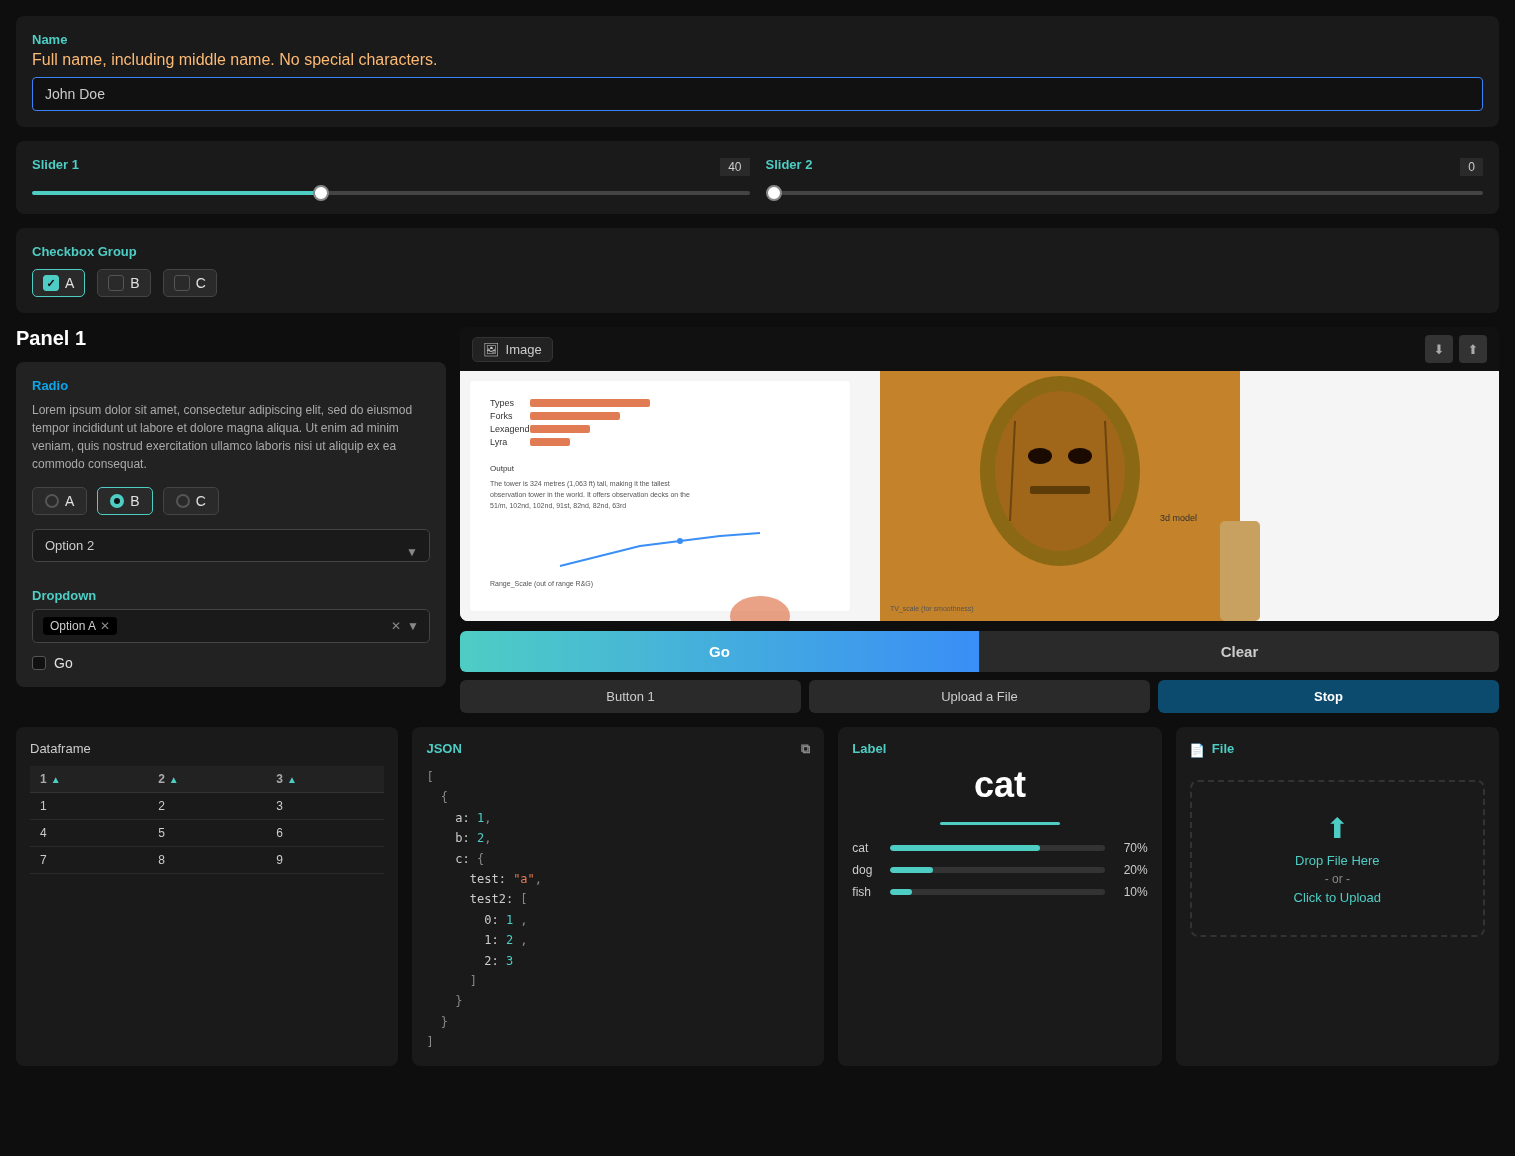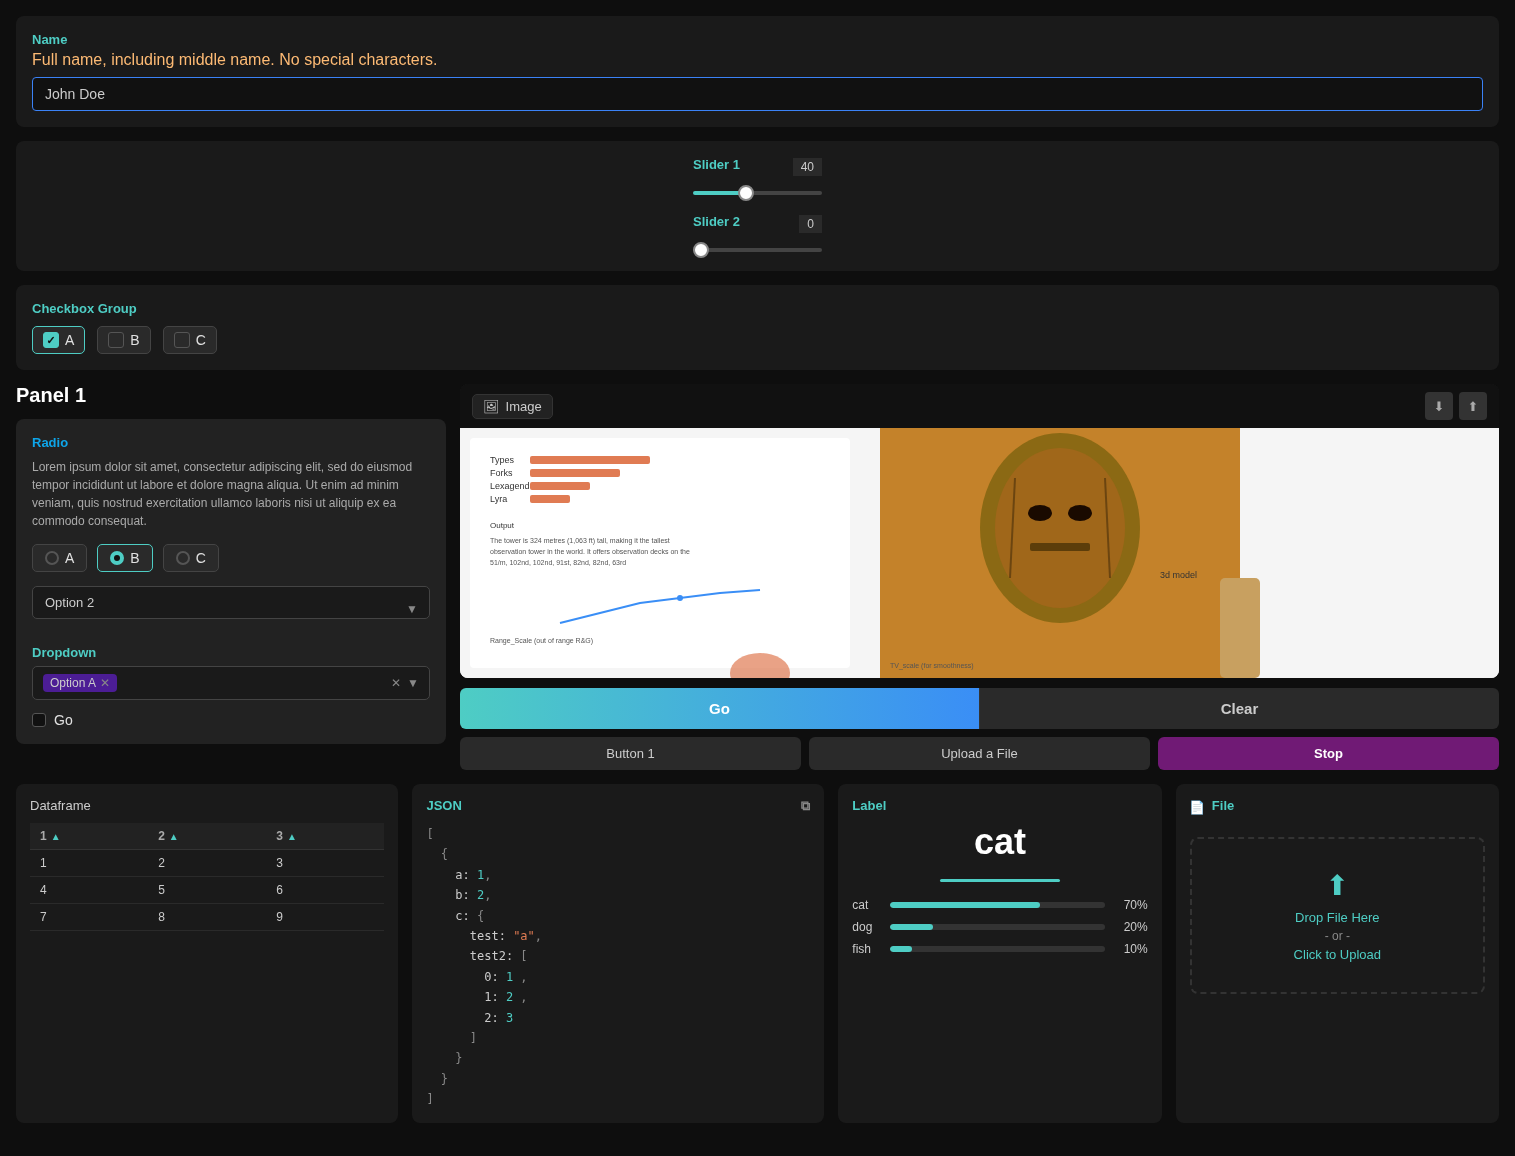--- a/index.html
+++ b/index.html
@@ -27,21 +27,20 @@
       color: #ccc;
       padding: 8px 12px;
       font-size: 14px;
       outline: none;
     }
     
     .slider-row {
       display: flex;
       align-items: center;
       gap: 16px;
-      flex-direction: column;
     }
     .slider-section { flex: 1; }
     .slider-header { display: flex; justify-content: space-between; align-items: center; margin-bottom: 6px; }
     .slider-value {
       background: #2a2a2a;
       border-radius: 0;
       padding: 2px 8px;
       font-size: 12px;
       color: #ccc;
     }
@@ -136,21 +135,21 @@
       display: flex; align-items: center; justify-content: space-between;
       background: #1a1a1a;
       border: 1px solid #444;
       border-radius: 5px;
       padding: 7px 10px;
       margin-bottom: 12px;
       cursor: pointer;
     }
     .tag {
       display: inline-flex; align-items: center; gap: 4px;
-      background: #4c1d95;
+      background: #000000;
       border-radius: 4px;
       padding: 2px 7px;
       font-size: 12px;
       color: #ccc;
     }
     .tag-x { color: #888; cursor: pointer; }
     .ms-right { display: flex; gap: 6px; align-items: center; color: #888; font-size: 12px; }
 
     
     .go-checkbox { display: flex; align-items: center; gap: 8px; cursor: pointer; }
@@ -208,21 +207,21 @@
     .btn-row-sub { display: flex; gap: 8px; }
     .btn-sub {
       flex: 1;
       background: #2a2a2a;
       border: none; border-radius: 6px;
       color: #ccc; font-size: 13px;
       padding: 9px 0; cursor: pointer;
     }
     .btn-stop {
       flex: 1;
-      background: #701a75;
+      background: #0c4a6e;
       border: none; border-radius: 6px;
       color: #fff; font-size: 13px; font-weight: 600;
       padding: 9px 0; cursor: pointer;
     }
 
     
     .bottom-row { display: flex; gap: 14px; margin-top: 14px; }
     .bottom-card { background: #1a1a1a; border-radius: 8px; padding: 14px; flex: 1; }
 
     

